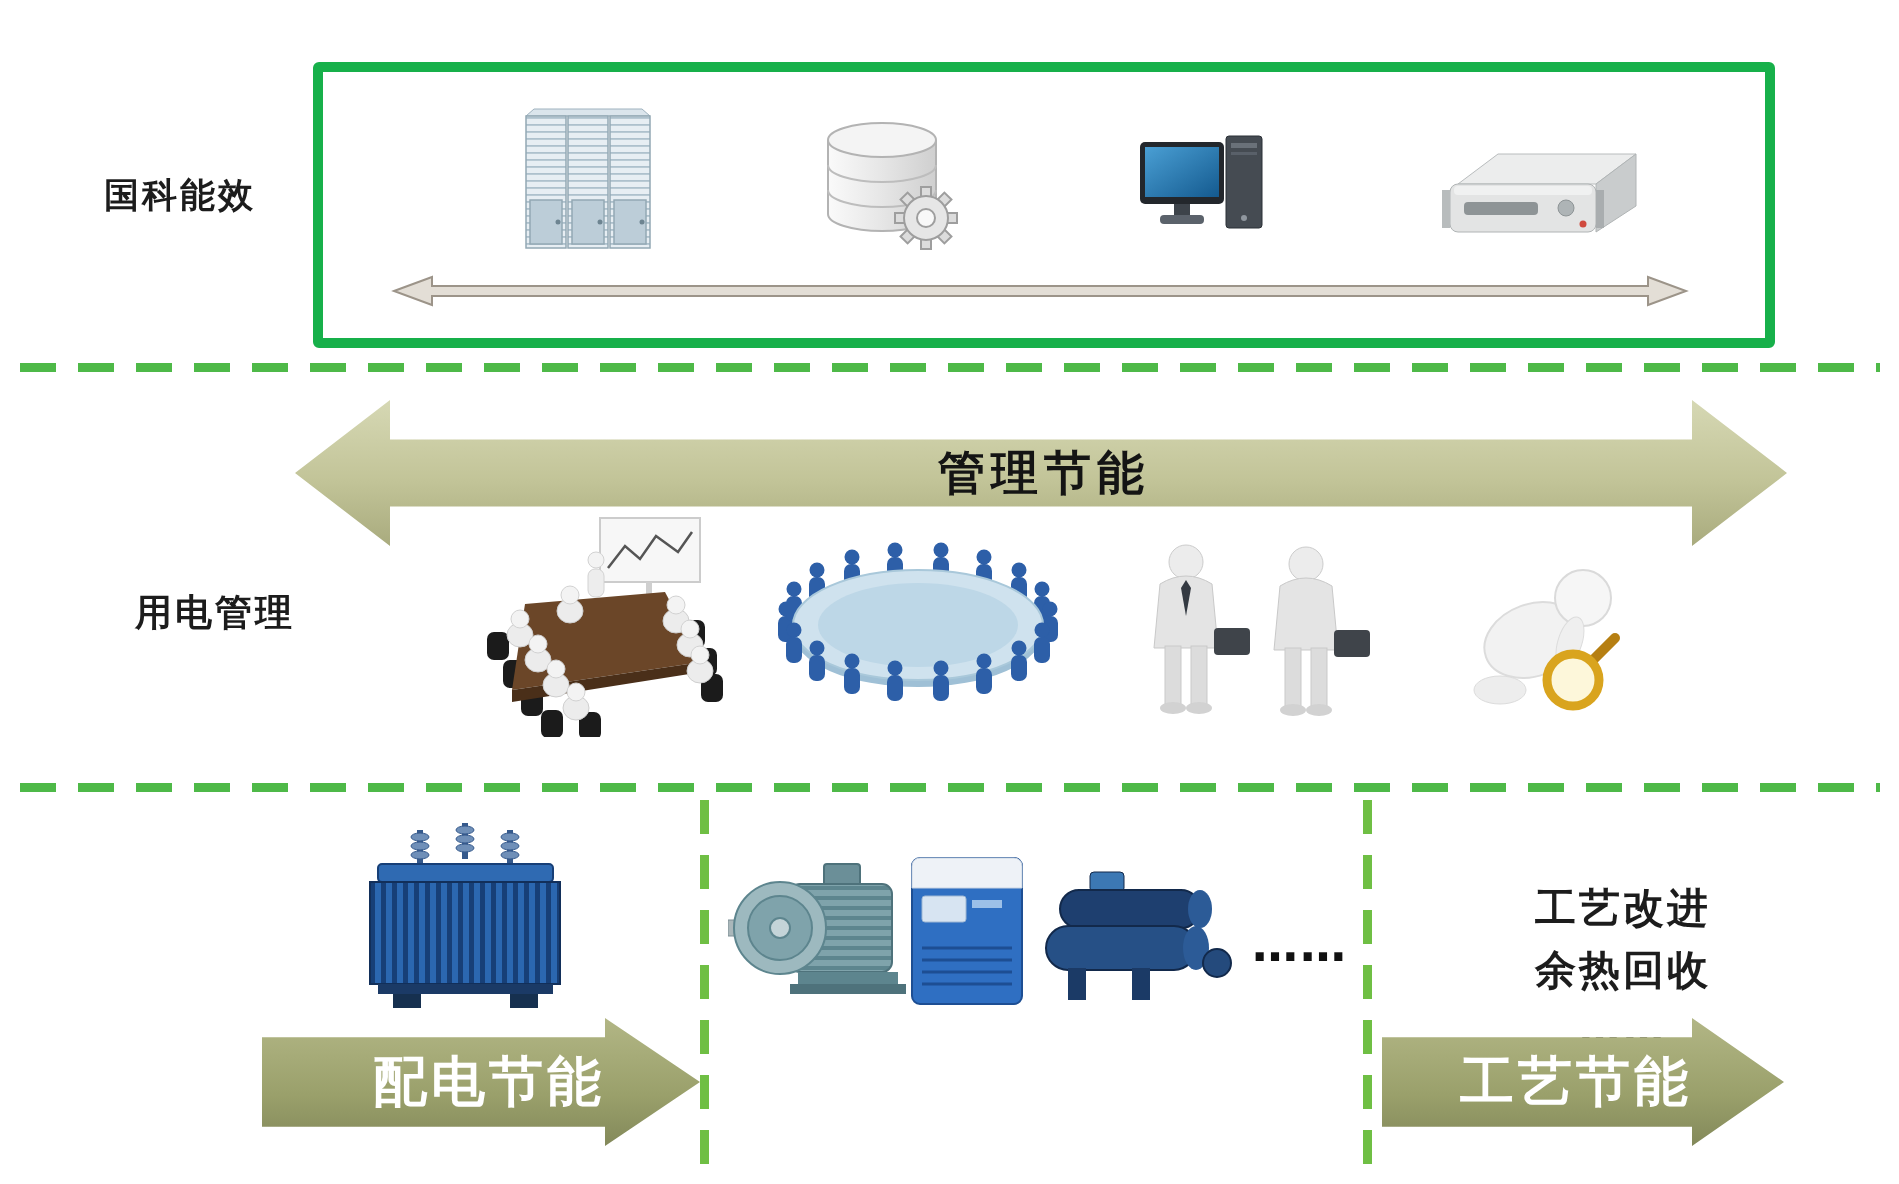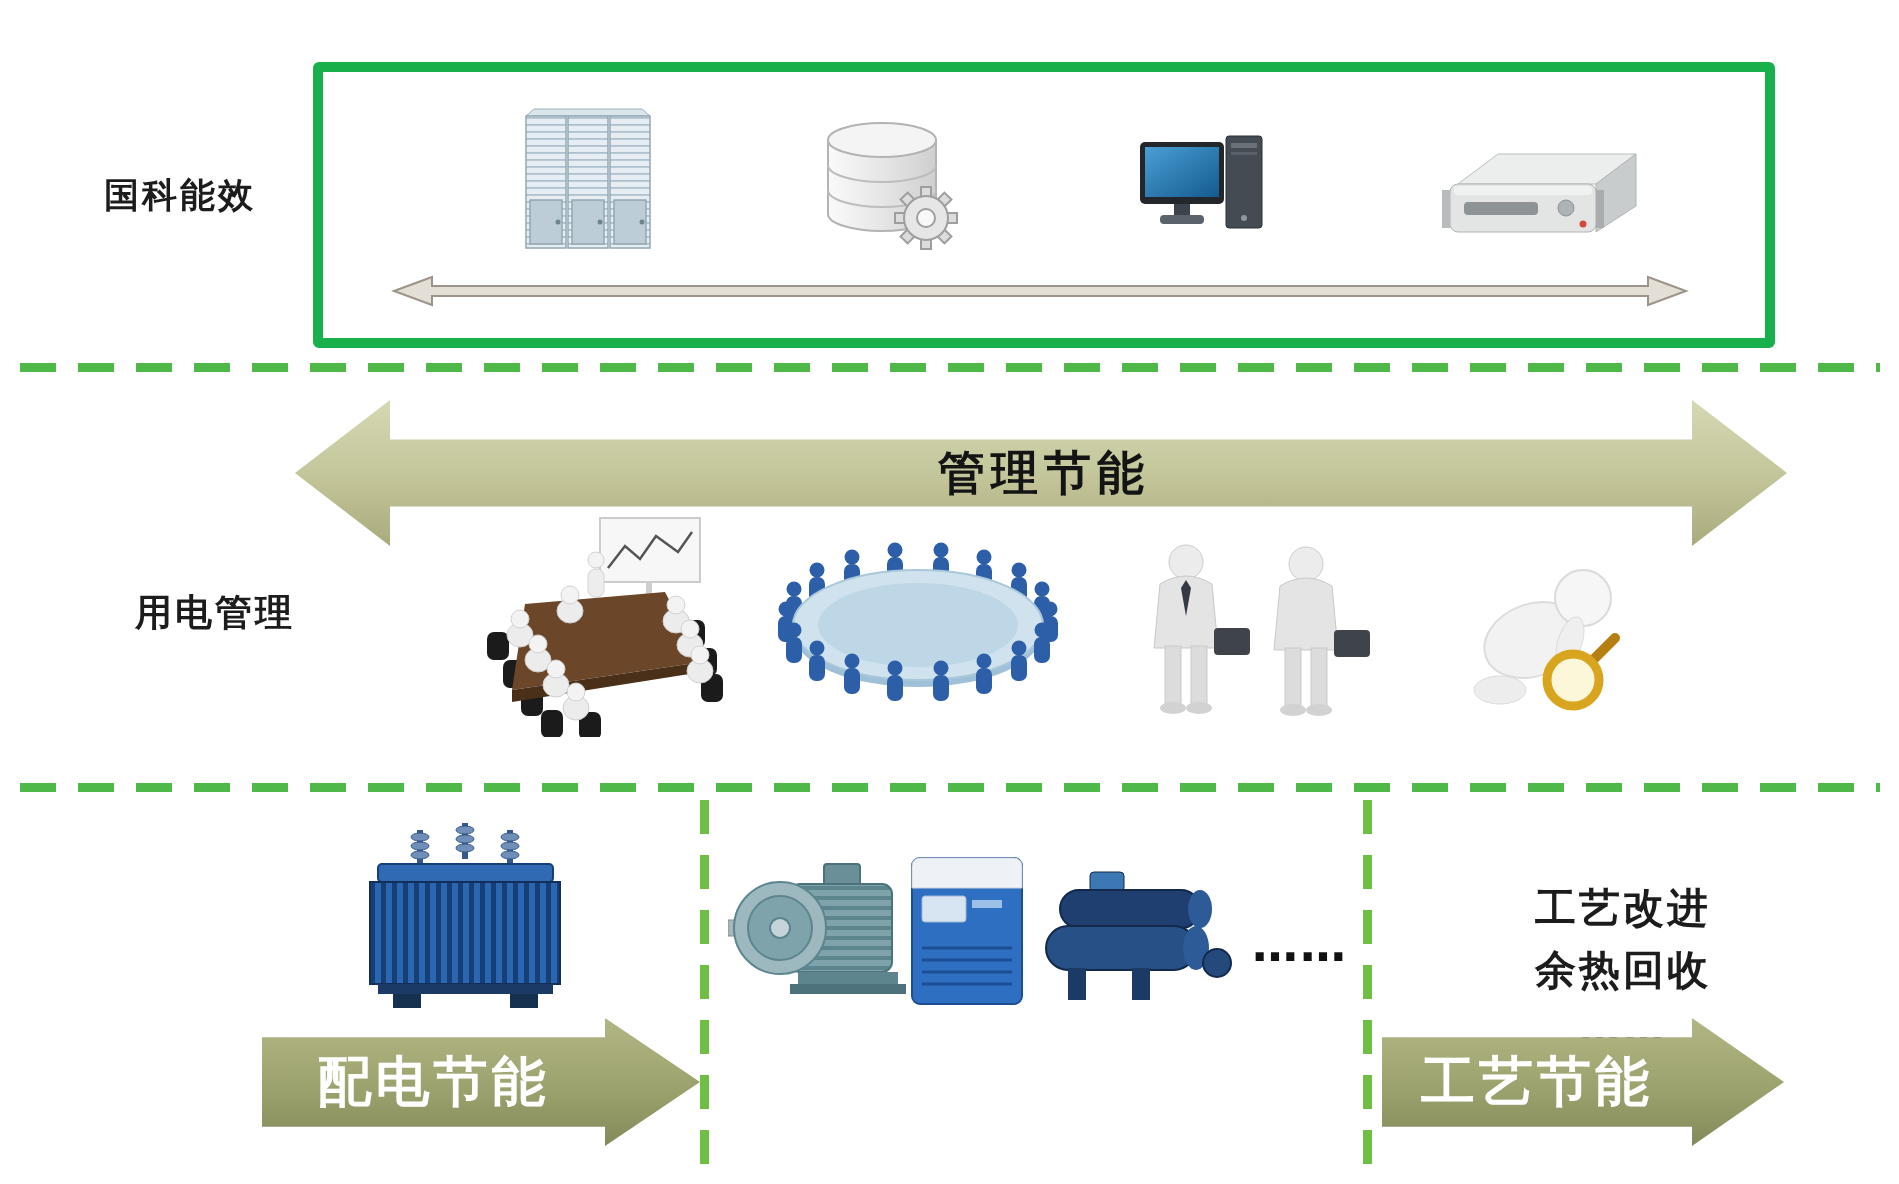--- a/index.html
+++ b/index.html
@@ -23,21 +23,21 @@
       calc(100% - var(--hw)) 0, 100% 50%, calc(100% - var(--hw)) 100%,
       calc(100% - var(--hw)) 73%, var(--hw) 73%, var(--hw) 100%);
     display:flex; align-items:center; justify-content:center; }
   .big-arrow .lbl { font-size:47px; font-weight:700; color:#141414; letter-spacing:6px;margin-left:6px; }
 
   .block-arrow { position:absolute; --hw:95px;
     background:linear-gradient(180deg,#b2b685 0%,#9aa06b 60%,#83895a 100%);
     clip-path:polygon(0 15%, calc(100% - var(--hw)) 15%, calc(100% - var(--hw)) 0,
       100% 50%, calc(100% - var(--hw)) 100%, calc(100% - var(--hw)) 85%, 0 85%);
     display:flex; align-items:center; }
-  .block-arrow .lbl { width:calc(100% - var(--hw)); text-align:center;
+  .block-arrow .lbl { width:calc(100% - var(--hw)); text-align:right;
     font-size:54px; font-weight:700; color:#ffffff; letter-spacing:4px; }
 
   .ellipsis-txt { font-size:46px; font-weight:700; color:#111; letter-spacing:2px; }
   svg { display:block; }
 </style>
 </head>
 <body>
 
 <div class="canvas">
 

